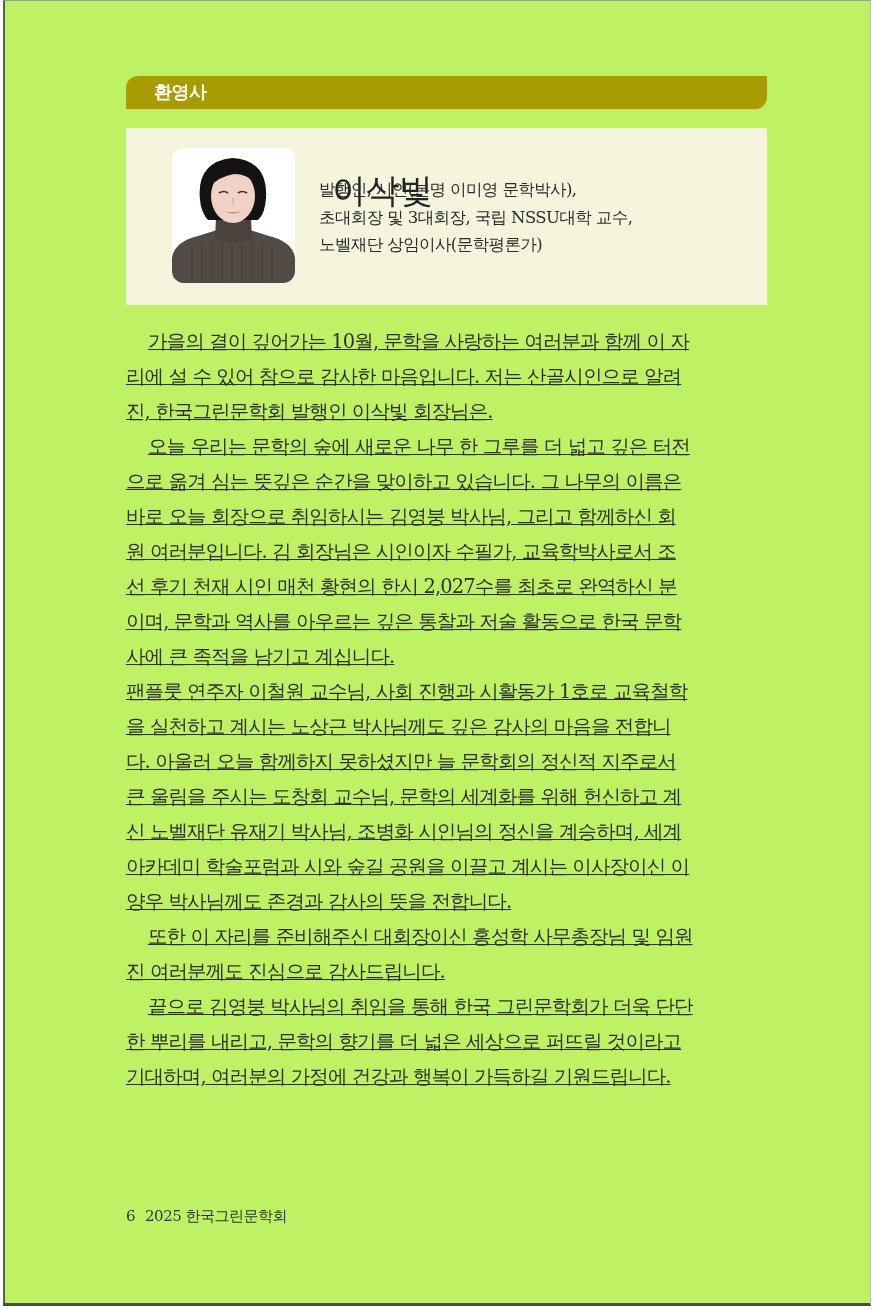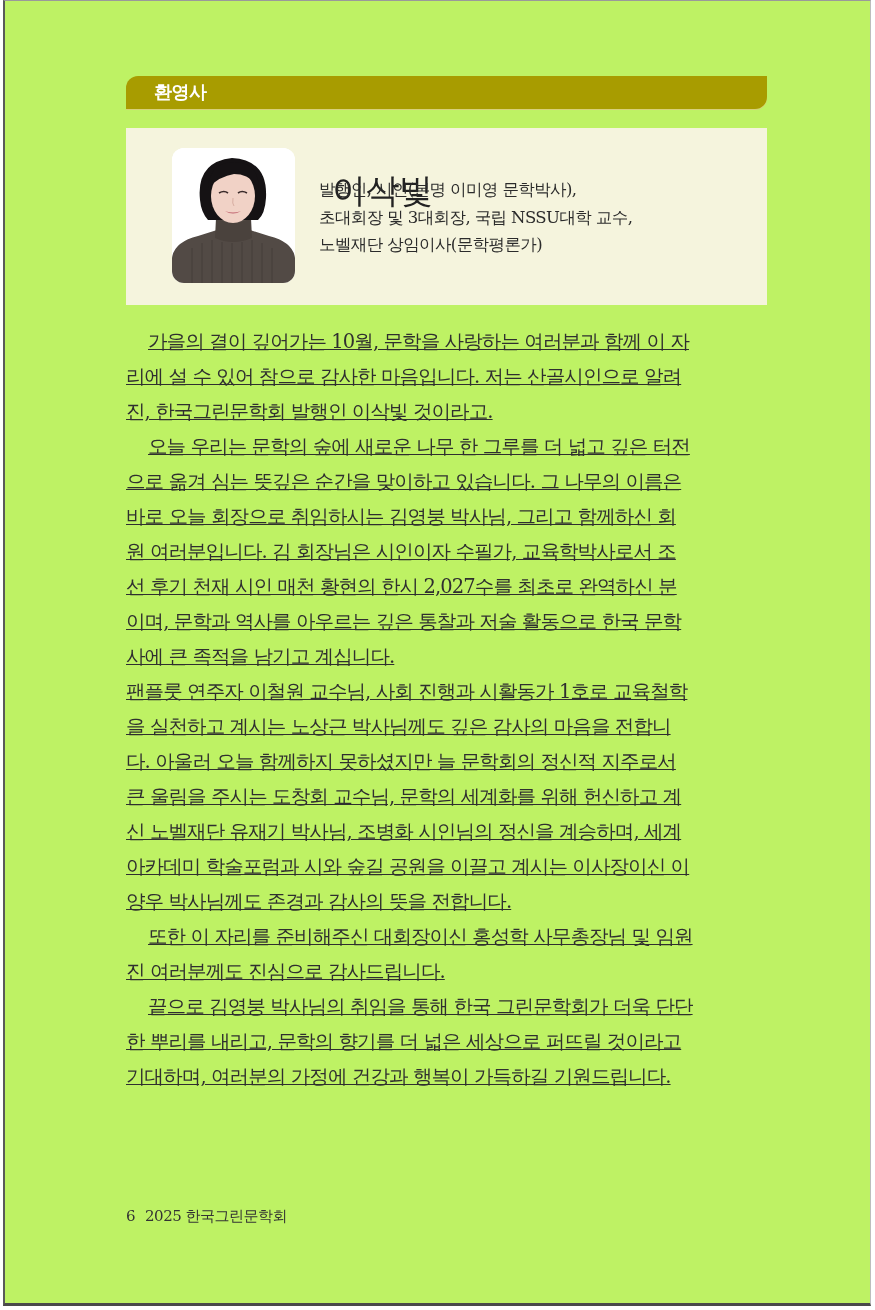--- a/index.html
+++ b/index.html
@@ -99,21 +99,21 @@
     <div class="profile-desc">
       <div>발행인, 시인(본명 이미영 문학박사),</div>
       <div>초대회장 및 3대회장, 국립 NSSU대학 교수,</div>
       <div>노벨재단 상임이사(문학평론가)</div>
     </div>
   </div>
 
   <div class="body-text" id="body-text">
       <div class="line indent">가을의 결이 깊어가는 10월, 문학을 사랑하는 여러분과 함께 이 자</div>
       <div class="line">리에 설 수 있어 참으로 감사한 마음입니다. 저는 산골시인으로 알려</div>
-      <div class="line">진, 한국그린문학회 발행인 이삭빛 것이라고.</div>
+      <div class="line">진, 한국그린문학회 발행인 이삭빛 회장님은.</div>
       <div class="line indent">오늘 우리는 문학의 숲에 새로운 나무 한 그루를 더 넓고 깊은 터전</div>
       <div class="line">으로 옮겨 심는 뜻깊은 순간을 맞이하고 있습니다. 그 나무의 이름은</div>
       <div class="line">바로 오늘 회장으로 취임하시는 김영붕 박사님, 그리고 함께하신 회</div>
       <div class="line">원 여러분입니다. 김 회장님은 시인이자 수필가, 교육학박사로서 조</div>
       <div class="line">선 후기 천재 시인 매천 황현의 한시 2,027수를 최초로 완역하신 분</div>
       <div class="line">이며, 문학과 역사를 아우르는 깊은 통찰과 저술 활동으로 한국 문학</div>
       <div class="line">사에 큰 족적을 남기고 계십니다.</div>
       <div class="line">팬플룻 연주자 이철원 교수님, 사회 진행과 시활동가 1호로 교육철학</div>
       <div class="line">을 실천하고 계시는 노상근 박사님께도 깊은 감사의 마음을 전합니</div>
       <div class="line">다. 아울러 오늘 함께하지 못하셨지만 늘 문학회의 정신적 지주로서</div>

